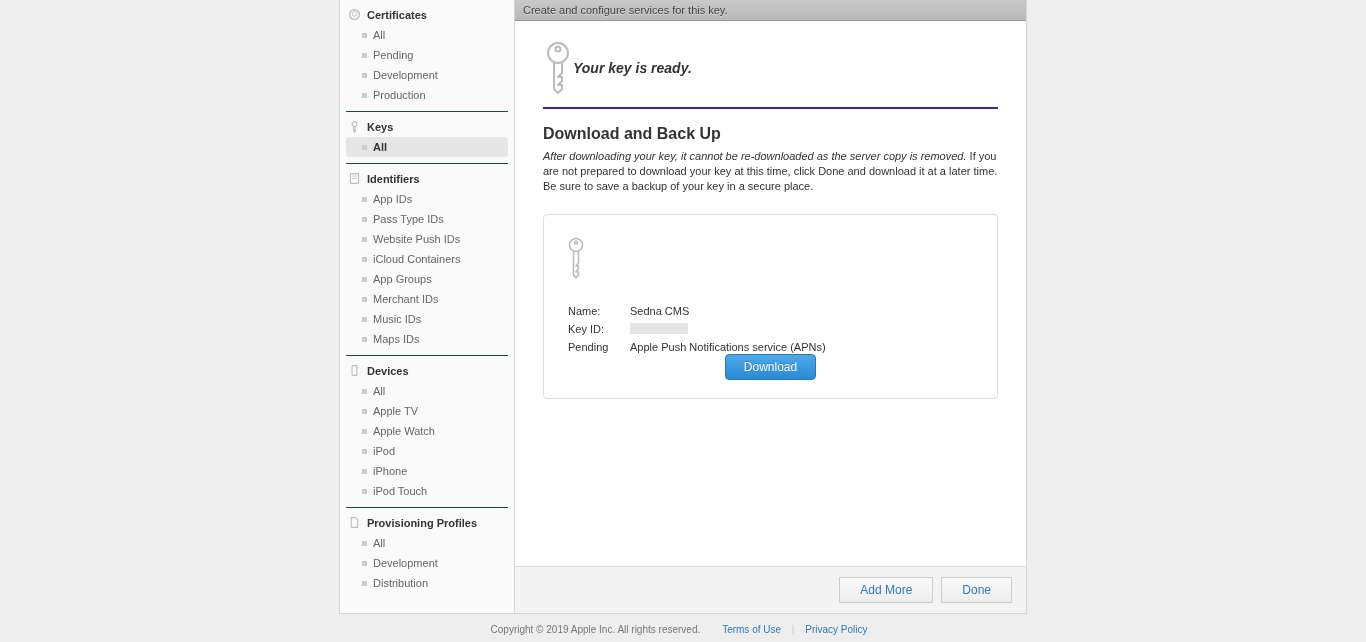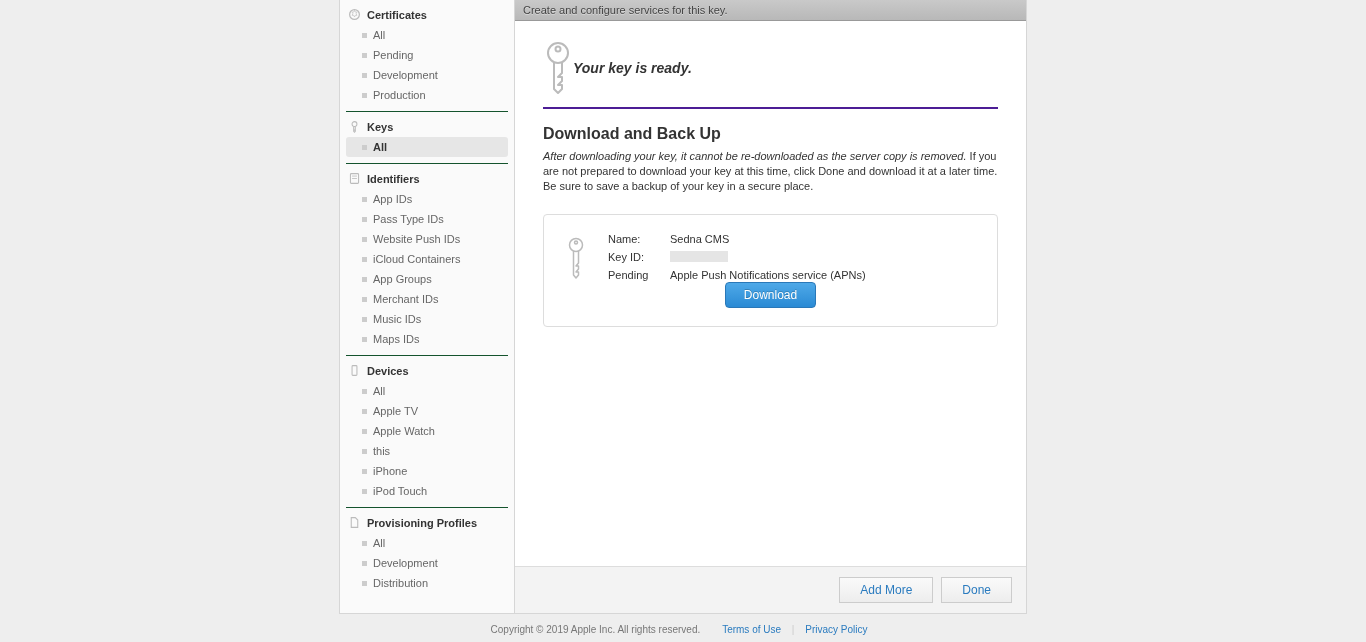--- a/index.html
+++ b/index.html
@@ -73,21 +73,21 @@
   .ready-title { font-size: 14px; font-weight: bold; color: #333; }
   .section-title { font-weight: bold; font-size: 16px; margin-bottom: 6px; color: #333; }
   .description { font-size: 11px; color: #333; line-height: 1.35; }
   .description .italic { font-style: italic; }
   .details-box {
     border: 1px solid #ddd;
     border-radius: 4px;
     margin-top: 20px;
     padding: 18px 24px;
   }
-  .details-row { display: flex; gap: 24px; align-items: flex-start; }
+  .details-row { display: flex; gap: 24px; align-items: flex-start; flex-direction: column; }
   .details-row svg { width: 16px; height: 44px; flex-shrink: 0; margin-top: 4px; }
   .kv { display: flex; flex-direction: column; gap: 6px; font-size: 11px; }
   .kv-row { display: flex; }
   .kv-row .label { width: 62px; color: #333; }
   .redacted { display:inline-block; width: 58px; height: 11px; background: #e5e5e5; }
   .download-wrap { text-align: center; margin-top: 1px; }
   .btn-download {
     display: inline-block;
     background: linear-gradient(#4ea9e8, #2a8ad4);
     color: #fff;
@@ -226,21 +226,21 @@
         <div class="sidebar-item">
           <span class="bullet"></span>
           <span>Apple TV</span>
         </div>
         <div class="sidebar-item">
           <span class="bullet"></span>
           <span>Apple Watch</span>
         </div>
         <div class="sidebar-item">
           <span class="bullet"></span>
-          <span>this</span>
+          <span>iPod</span>
         </div>
         <div class="sidebar-item">
           <span class="bullet"></span>
           <span>iPhone</span>
         </div>
         <div class="sidebar-item">
           <span class="bullet"></span>
           <span>iPod Touch</span>
         </div>
       </div>

